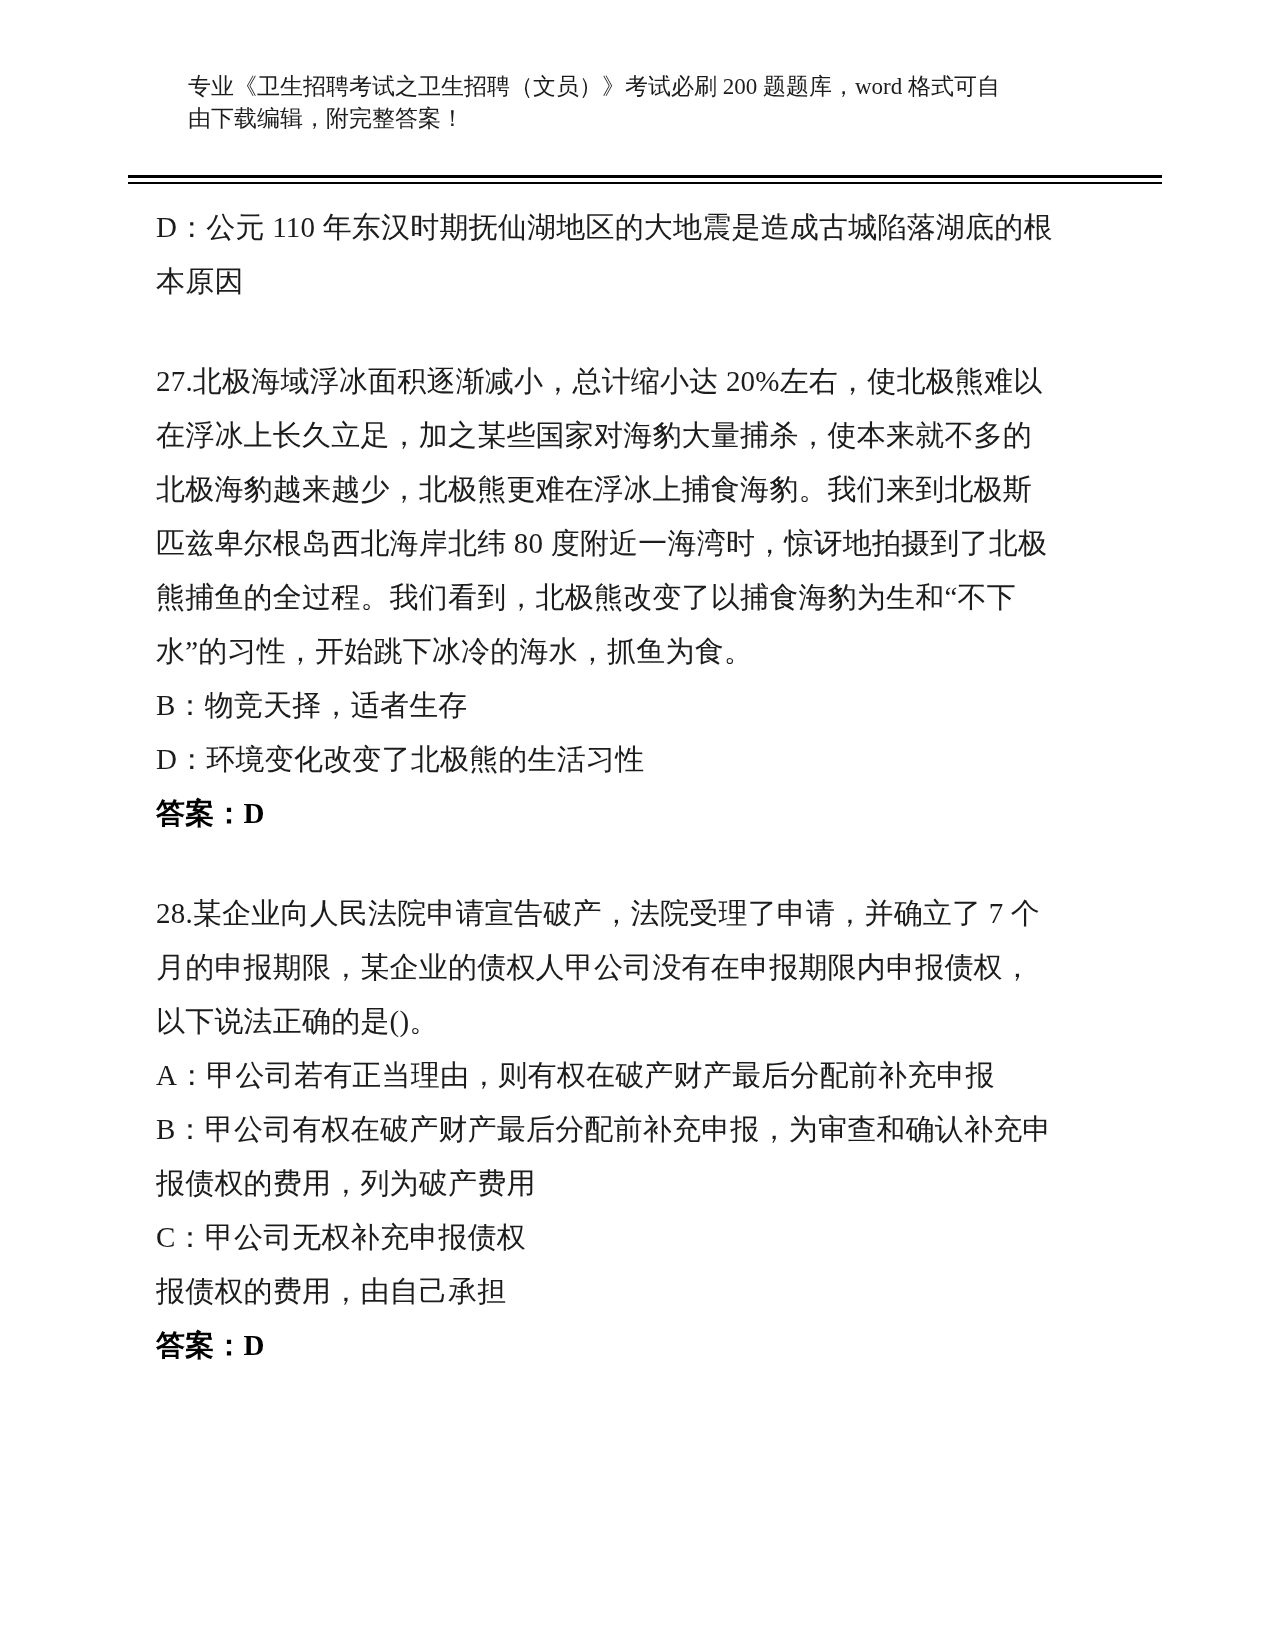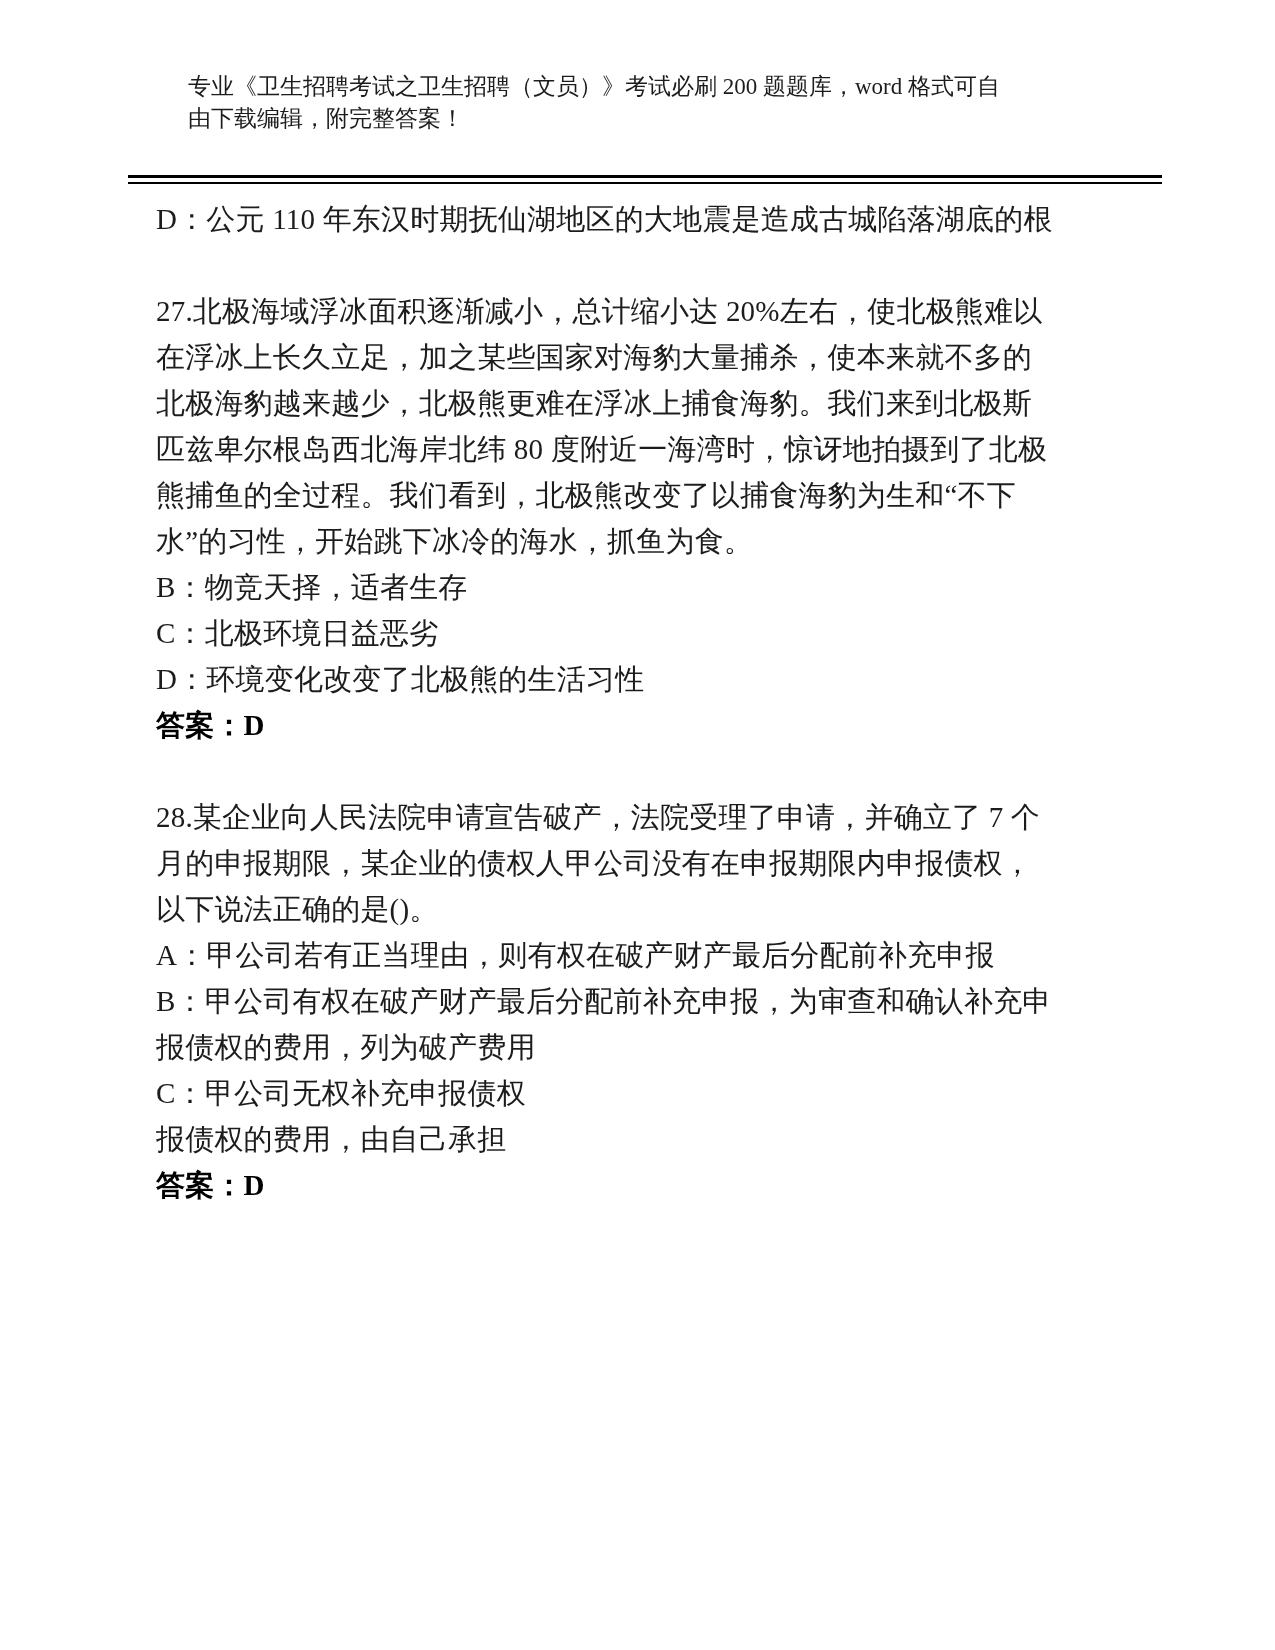--- a/index.html
+++ b/index.html
@@ -41,20 +41,21 @@
     left: 156px;
     top: 196px;
     width: 965px;
     font-size: 29px;
   }
   .line {
     height: 46px;
     line-height: 46px;
     white-space: pre;
     letter-spacing: 0.2px;
+    margin-top: 8px;
   }
   .line.answer {
     font-weight: bold;
     color: var(--answer-text, #000000);
   }
   .spacer {
     height: 46px;
   }
 </style>
 </head>
@@ -62,31 +63,31 @@
 
 <div class="page">
   <div class="header">
     <div class="header-line">专业《卫生招聘考试之卫生招聘（文员）》考试必刷 200 题题库，word 格式可自</div>
     <div class="header-line">由下载编辑，附完整答案！</div>
   </div>
   <div class="divider"></div>
   <div class="docbody">
       <div>
         <div class="line">D：公元 110 年东汉时期抚仙湖地区的大地震是造成古城陷落湖底的根</div>
+        <div class="line">本原因</div>
       </div>
       <div class="spacer"></div>
       <div>
         <div class="line">27.北极海域浮冰面积逐渐减小，总计缩小达 20%左右，使北极熊难以</div>
         <div class="line">在浮冰上长久立足，加之某些国家对海豹大量捕杀，使本来就不多的</div>
         <div class="line">北极海豹越来越少，北极熊更难在浮冰上捕食海豹。我们来到北极斯</div>
         <div class="line">匹兹卑尔根岛西北海岸北纬 80 度附近一海湾时，惊讶地拍摄到了北极</div>
         <div class="line">熊捕鱼的全过程。我们看到，北极熊改变了以捕食海豹为生和“不下</div>
         <div class="line">水”的习性，开始跳下冰冷的海水，抓鱼为食。</div>
         <div class="line">B：物竞天择，适者生存</div>
-        <div class="line">C：北极环境日益恶劣</div>
         <div class="line">D：环境变化改变了北极熊的生活习性</div>
       </div>
       <div>
         <div class="line answer">答案：D</div>
       </div>
       <div class="spacer"></div>
       <div>
         <div class="line">28.某企业向人民法院申请宣告破产，法院受理了申请，并确立了 7 个</div>
         <div class="line">月的申报期限，某企业的债权人甲公司没有在申报期限内申报债权，</div>
         <div class="line">以下说法正确的是()。</div>

